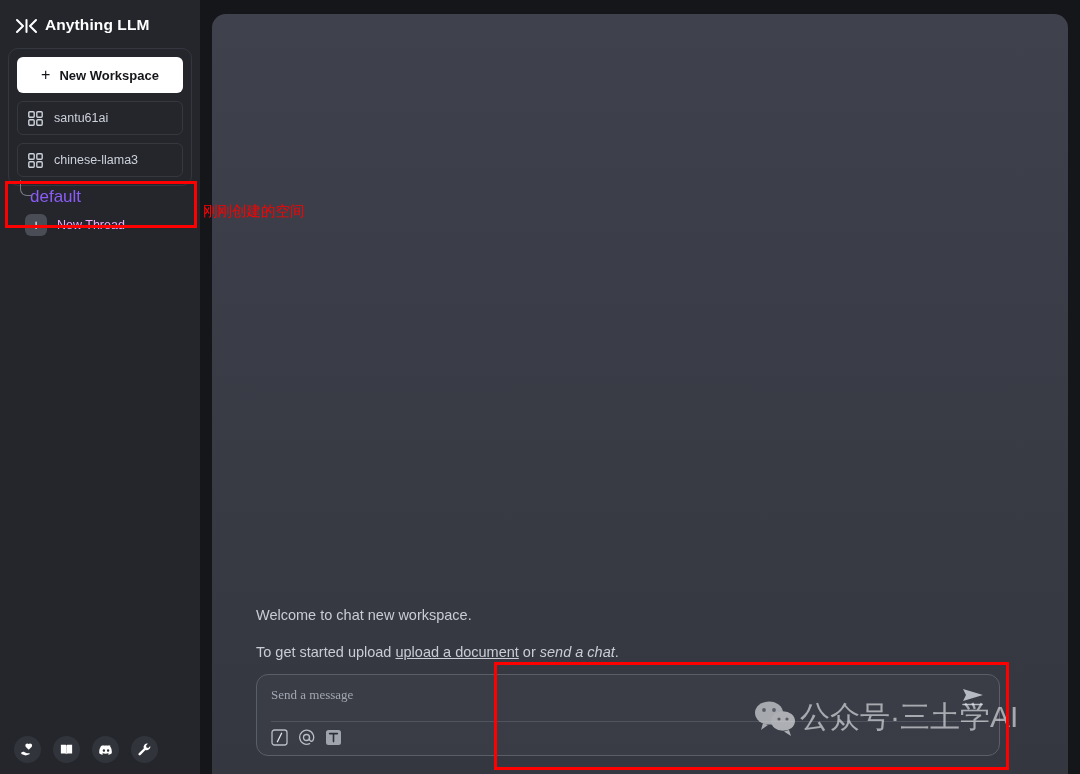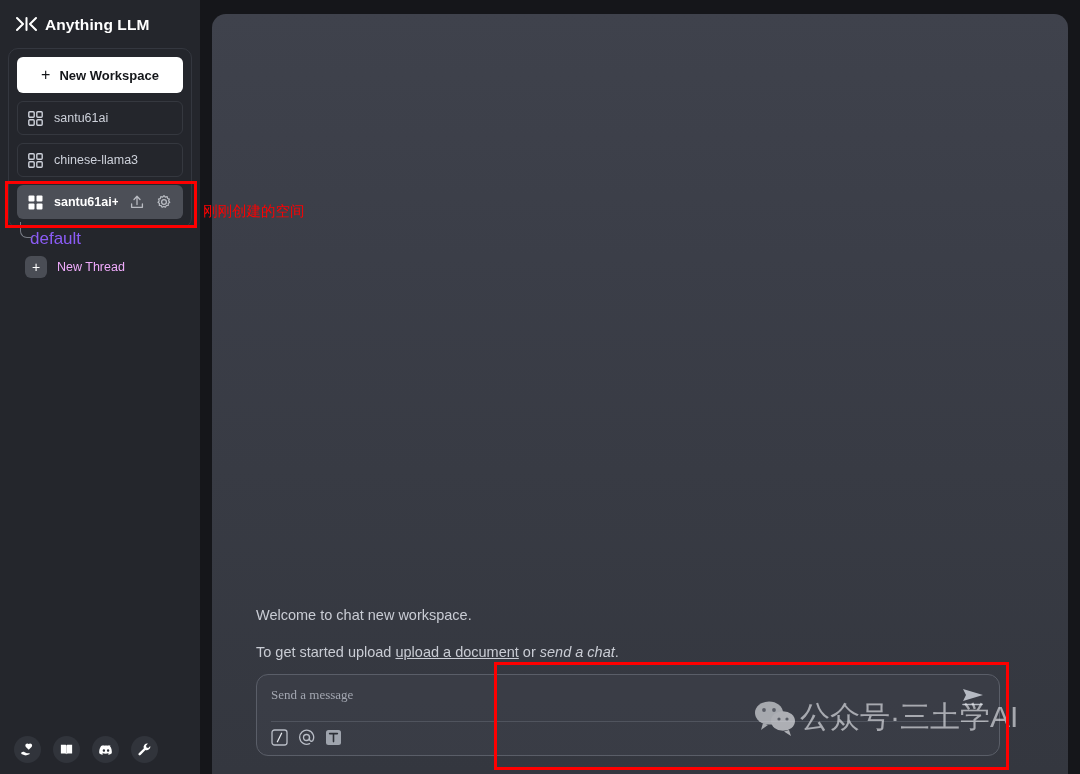--- a/index.html
+++ b/index.html
@@ -18,21 +18,21 @@
 
   
   .sidebar {
     position: relative;
     width: 200px; height: 774px;
     background: #24262c;
     flex: 0 0 200px;
     display: flex; flex-direction: column;
   }
   .brand {
-    display: flex; align-items: flex-start; gap: 8px;
+    display: flex; align-items: flex-end; gap: 8px;
     padding: 16px 0 12px 16px;
   }
   .brand-mark { width: 21px; height: 16px; display: block; }
   .brand-text {
     color: #ffffff; font-size: 15.5px; font-weight: bold;
     letter-spacing: .1px; white-space: nowrap;
   }
 
   .ws-panel {
     margin: 2px 8px 0 8px;
@@ -237,43 +237,20 @@
           <svg class="grid-icon" viewBox="0 0 15 15">
             <rect x="0.8" y="0.8" width="5.4" height="5.4" rx="1" fill="none" stroke="#cdd1da" stroke-width="1.4"></rect>
             <rect x="8.8" y="0.8" width="5.4" height="5.4" rx="1" fill="none" stroke="#cdd1da" stroke-width="1.4"></rect>
             <rect x="0.8" y="8.8" width="5.4" height="5.4" rx="1" fill="none" stroke="#cdd1da" stroke-width="1.4"></rect>
             <rect x="8.8" y="8.8" width="5.4" height="5.4" rx="1" fill="none" stroke="#cdd1da" stroke-width="1.4"></rect>
           </svg>
         </span>
         <span class="label">chinese-llama3</span>
       </div>
 
-      <div class="ws-item active">
-        <span class="grid-icon">
-          <svg class="grid-icon" viewBox="0 0 15 15">
-            <rect x="0.5" y="0.5" width="6" height="6" rx="1" fill="#ffffff"></rect>
-            <rect x="8.5" y="0.5" width="6" height="6" rx="1" fill="#ffffff"></rect>
-            <rect x="0.5" y="8.5" width="6" height="6" rx="1" fill="#ffffff"></rect>
-            <rect x="8.5" y="8.5" width="6" height="6" rx="1" fill="#ffffff"></rect>
-          </svg>
-        </span>
-        <span class="label">santu61ai+</span>
-        <span class="ws-action">
-          <svg class="ws-action" viewBox="0 0 16 16">
-            <path d="M8 10.5 L8 2.5 M5 5.5 L8 2.3 L11 5.5" stroke="#e3e6ec" stroke-width="1.3" fill="none" stroke-linecap="round" stroke-linejoin="round"></path>
-            <path d="M2.6 10 L2.6 13.3 L13.4 13.3 L13.4 10" stroke="#e3e6ec" stroke-width="1.3" fill="none" stroke-linecap="round" stroke-linejoin="round"></path>
-          </svg>
-        </span>
-        <span class="ws-action">
-          <svg class="ws-action" viewBox="0 0 16 16">
-            <circle cx="8" cy="8" r="2.4" fill="none" stroke="#e3e6ec" stroke-width="1.3"></circle>
-            <path d="M8 1.6 L9.3 3.1 L11.2 2.6 L11.6 4.5 L13.4 5.1 L12.6 6.8 L13.8 8.3 L12.2 9.4 L12.3 11.3 L10.4 11.5 L9.4 13.2 L7.7 12.4 L6.1 13.3 L5.2 11.6 L3.3 11.4 L3.5 9.5 L2 8.3 L3.2 6.9 L2.5 5.1 L4.3 4.6 L4.8 2.7 L6.6 3.2 Z" fill="none" stroke="#e3e6ec" stroke-width="1.2" stroke-linejoin="round"></path>
-          </svg>
-        </span>
-      </div>
 
     </div>
 
     <div class="threads">
       <div class="thread-row">
         <span class="thread-connector"></span>
         <span>default</span>
       </div>
       <div class="new-thread">
         <span class="nt-plus">+</span>

